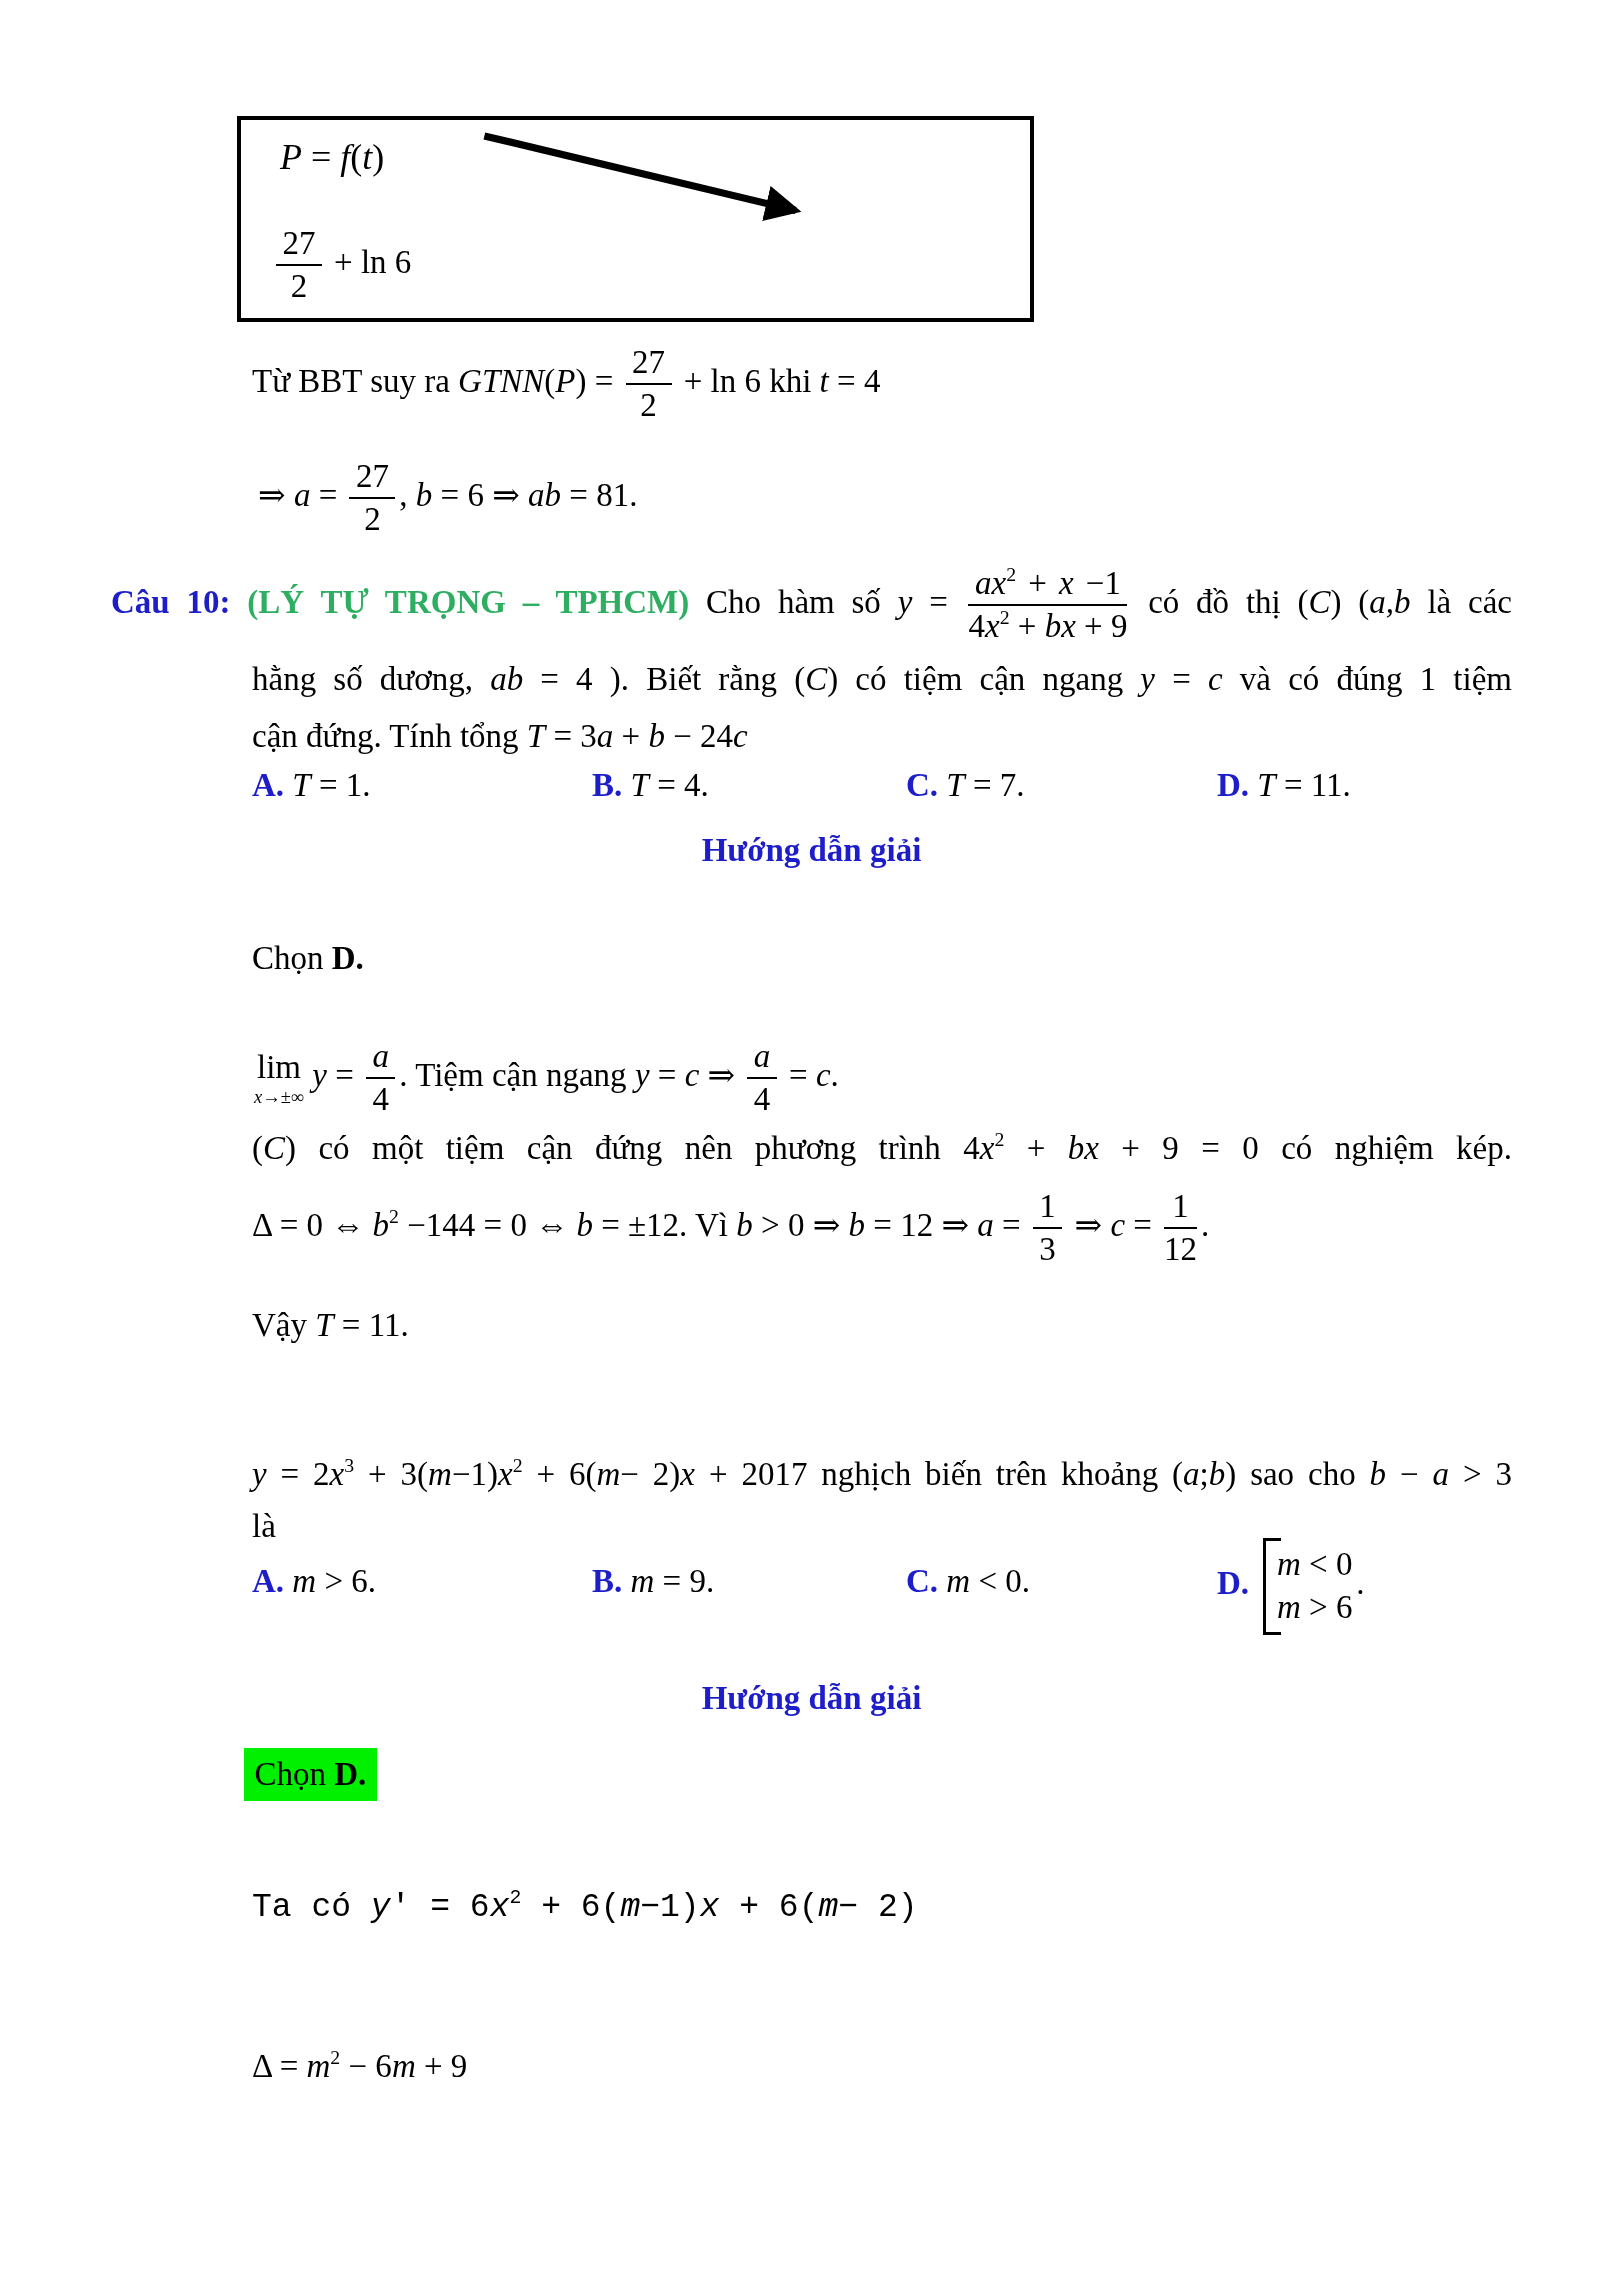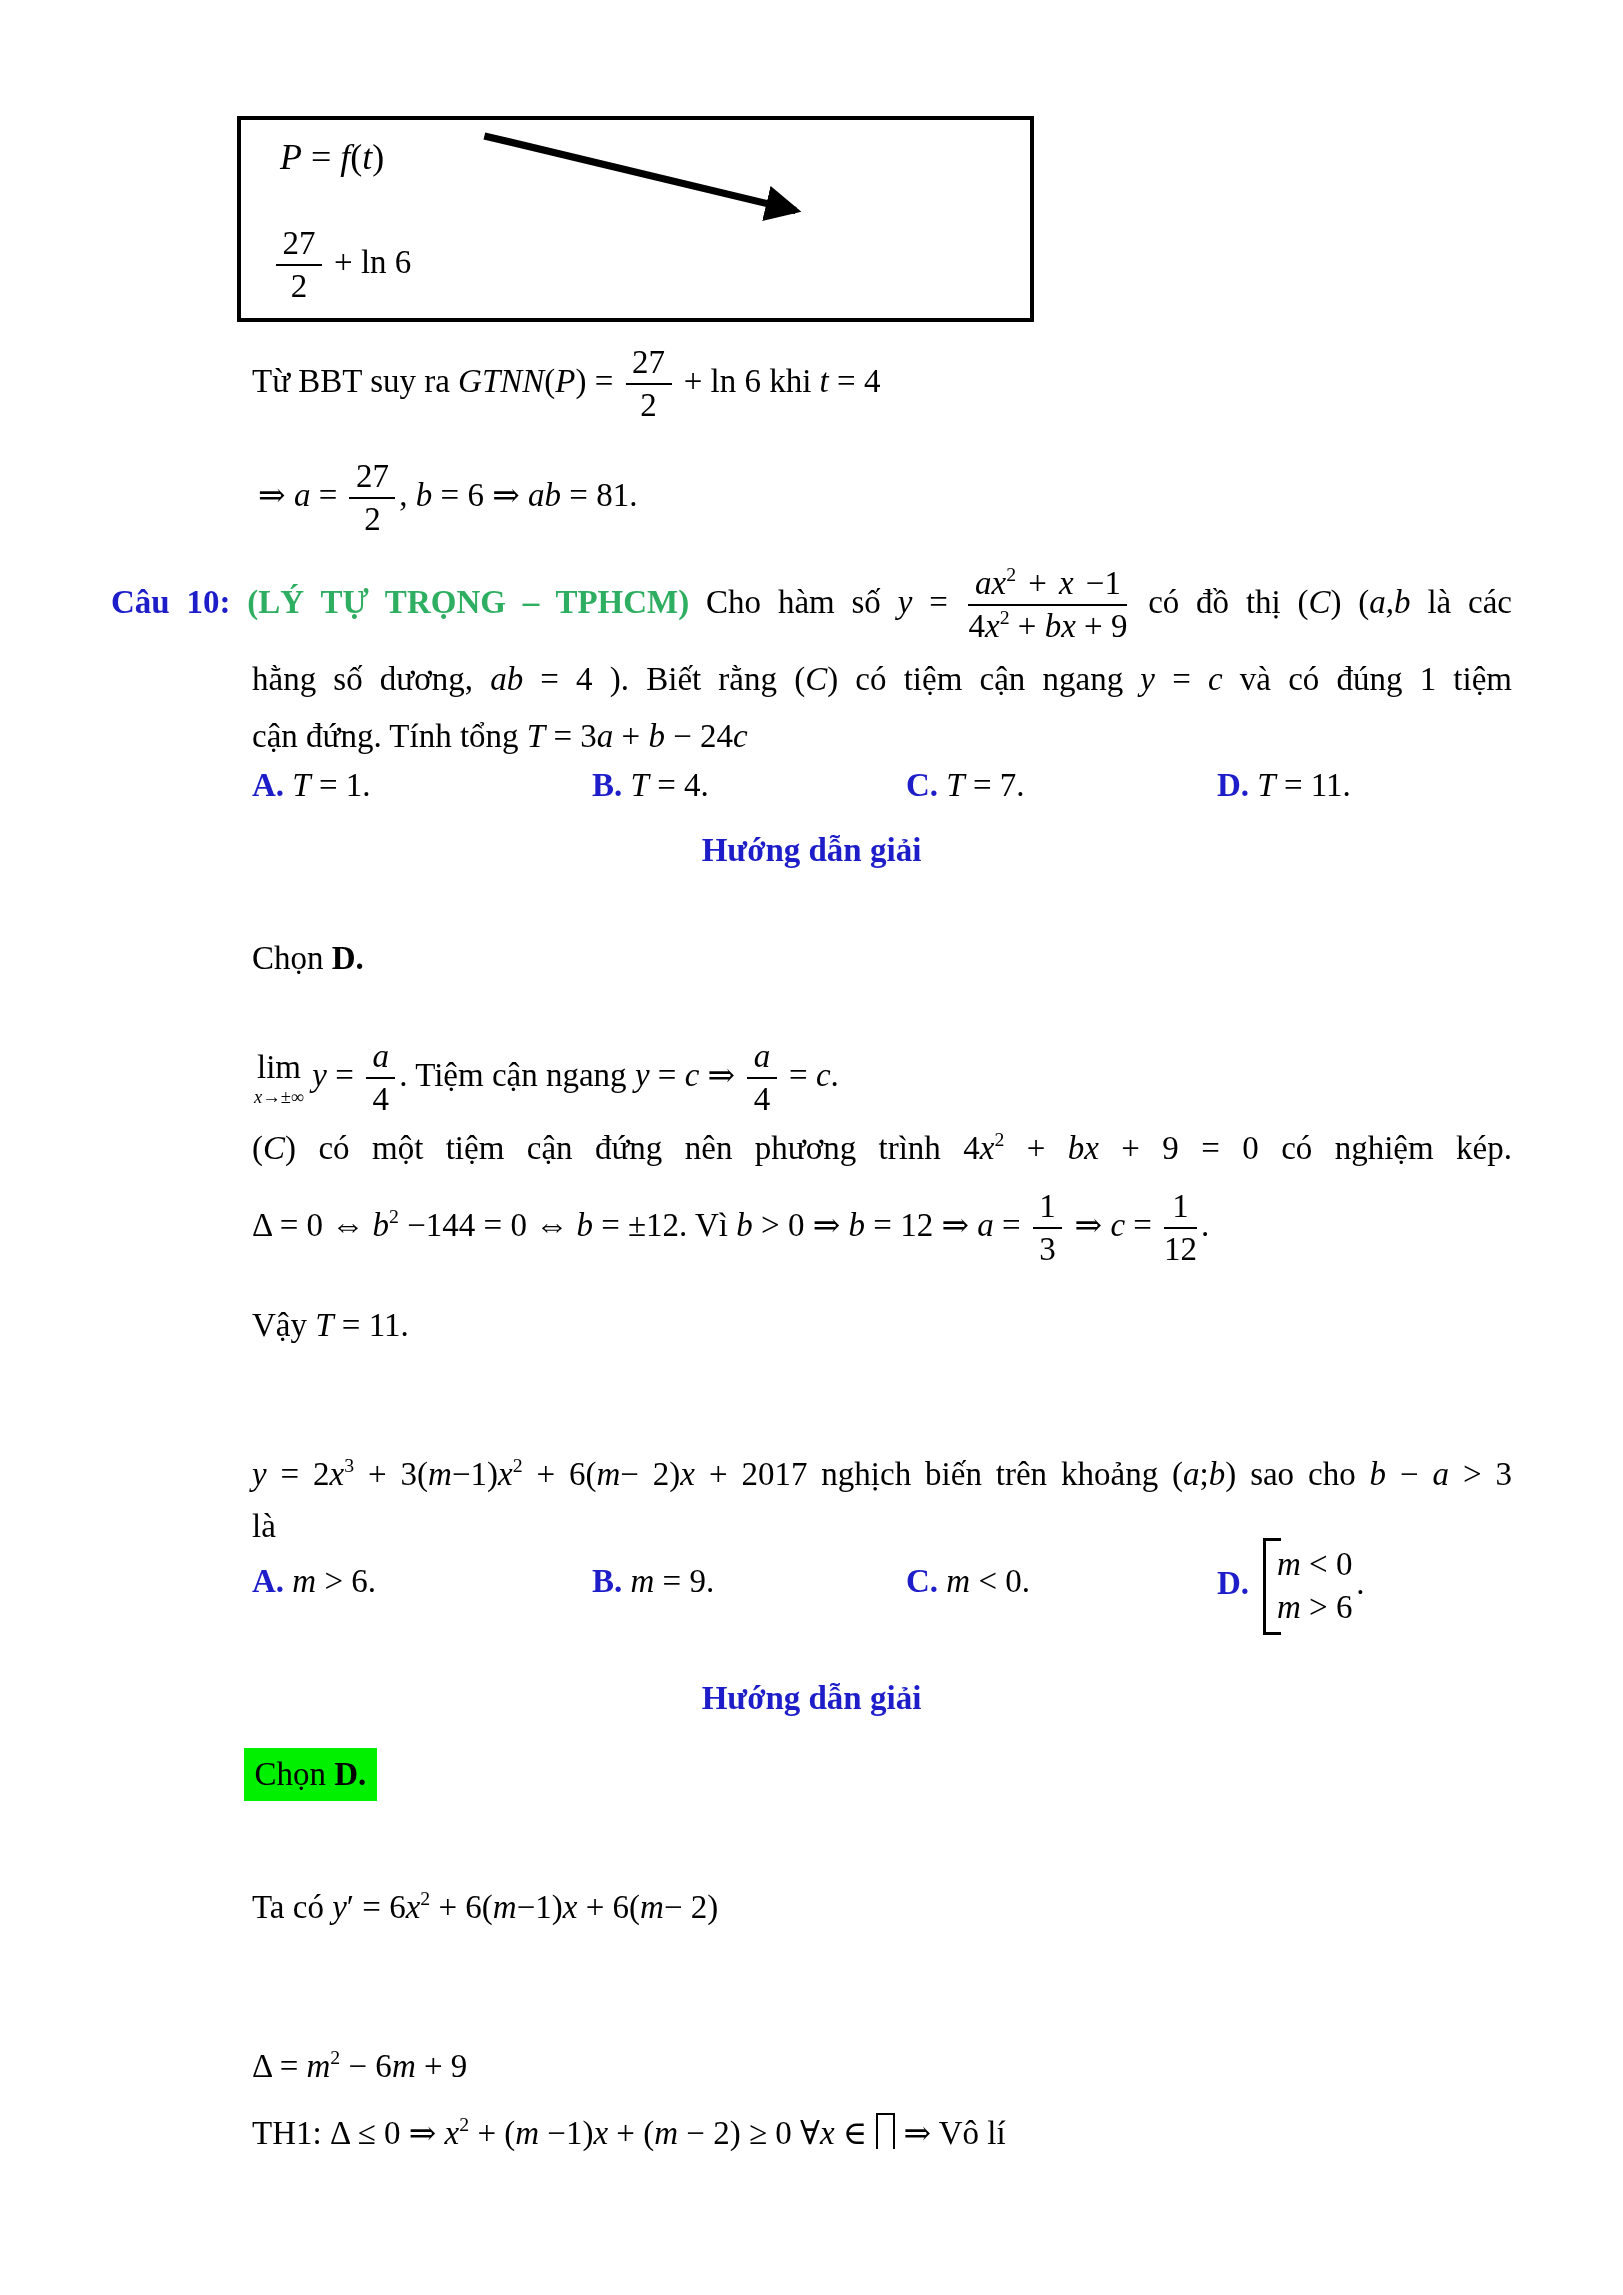--- a/index.html
+++ b/index.html
@@ -77,21 +77,20 @@
   <div class="line" style="left:592px;top:1563px;"><span class="bl">B.</span> <span class="i">m</span> = 9.</div>
   <div class="line" style="left:906px;top:1563px;"><span class="bl">C.</span> <span class="i">m</span> &lt; 0.</div>
   <div class="line" style="left:1217px;top:1534px;height:98px;line-height:98px;"><span class="bl">D.</span> <span class="cases"><span class="cr"><span class="i">m</span> &lt; 0</span><span class="cr"><span class="i">m</span> &gt; 6</span></span>.</div>
 
   <div class="line center bl" style="left:111px;top:1680px;width:1401px;">Hướng dẫn giải</div>
 
   <div class="line" style="left:244px;top:1748px;">
     <span class="hl">Chọn <span class="b">D.</span></span>
   </div>
 
-  <div class="line" style="left:252px;top:1878px;height:59px;line-height:59px;">Ta có <span class="i">y</span>′ = 6<span class="i">x</span><span class="sup">2</span> + 6(<span class="i">m</span>−1)<span class="i">x</span> + 6(<span class="i">m</span>− 2)</div>
+  <div class="line" style="left:252px;top:1878px;height:59px;line-height:59px;font-family:Liberation Mono, monospace;">Ta có <span class="i">y</span>′ = 6<span class="i">x</span><span class="sup">2</span> + 6(<span class="i">m</span>−1)<span class="i">x</span> + 6(<span class="i">m</span>− 2)</div>
 
 
   <div class="line" style="left:252px;top:2043px;height:46px;line-height:46px;">Δ = <span class="i">m</span><span class="sup">2</span> − 6<span class="i">m</span> + 9</div>
 
-  <div class="line" style="left:252px;top:2104px;height:59px;line-height:59px;">TH1: Δ ≤ 0 ⇒ <span class="i">x</span><span class="sup">2</span> + (<span class="i">m</span> −1)<span class="i">x</span> + (<span class="i">m</span> − 2) ≥ 0  ∀<span class="i">x</span> ∈ <span class="rbox"></span> ⇒ Vô lí</div>
 
 </div>
 
 
 </body></html>

